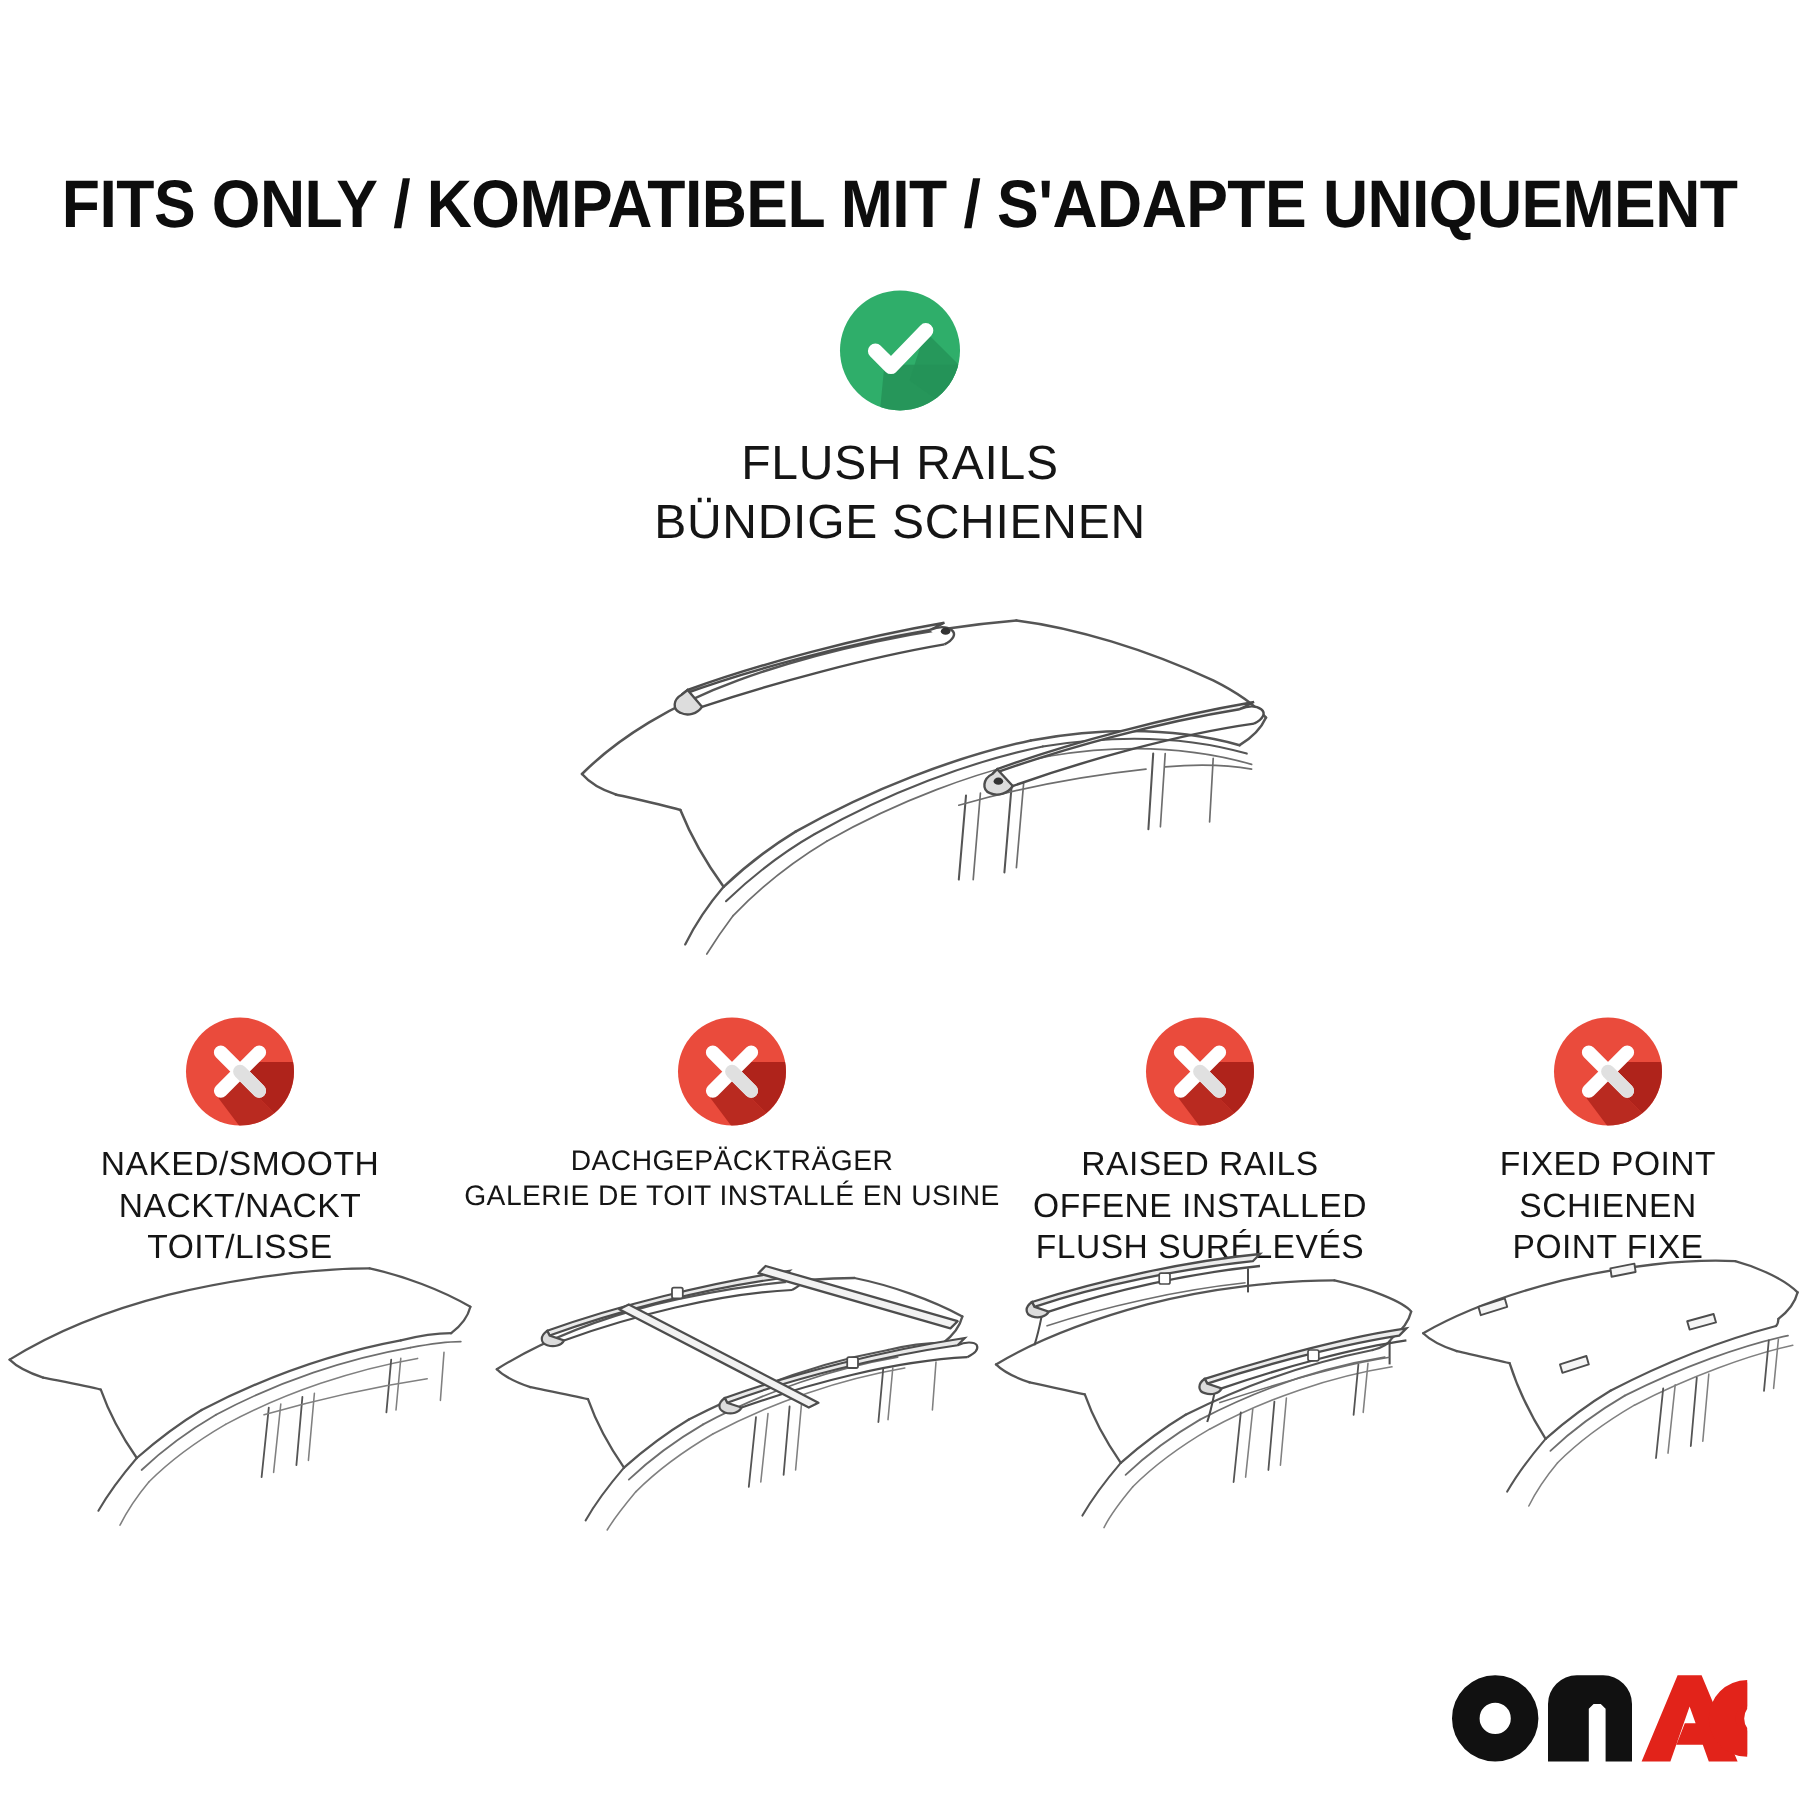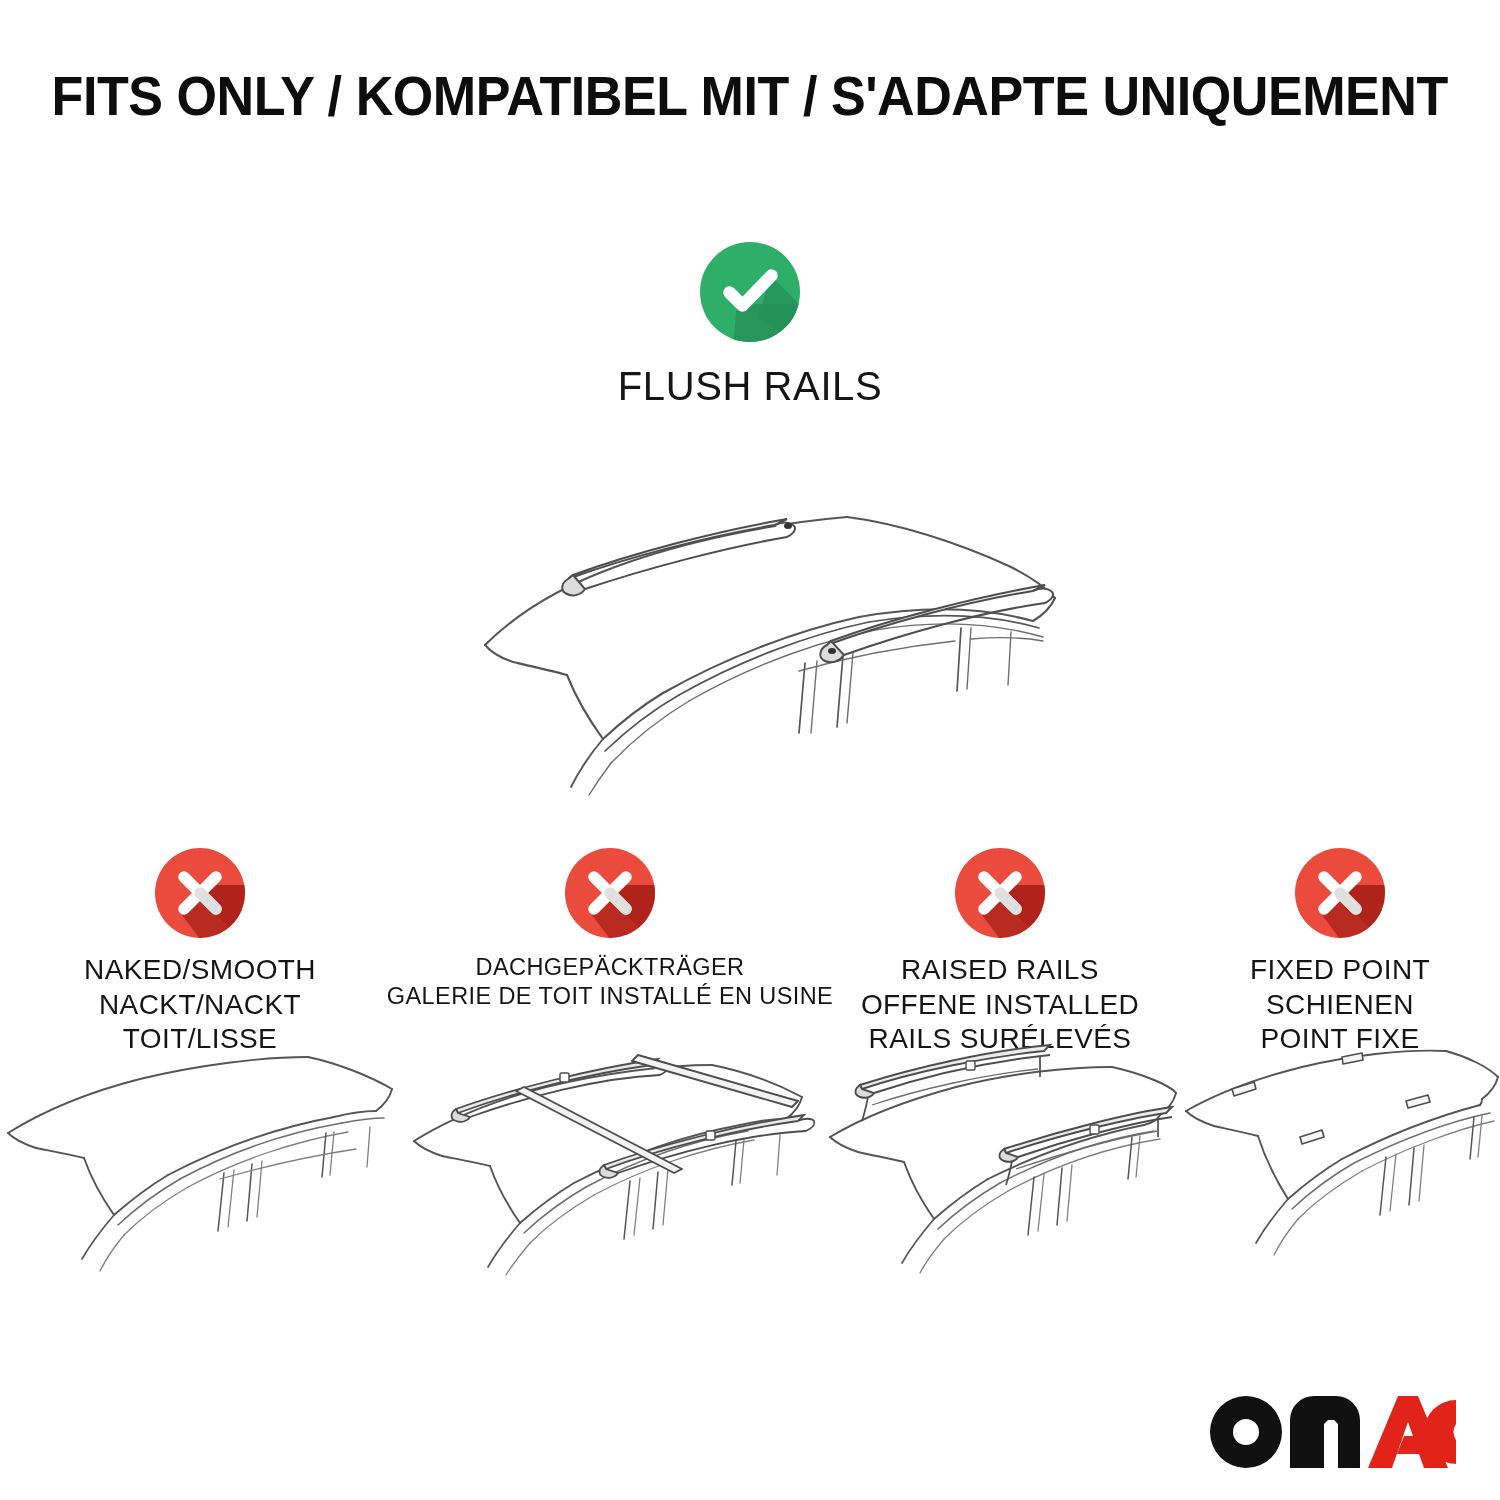--- a/index.html
+++ b/index.html
@@ -13,25 +13,25 @@
     font-family: "Liberation Sans", sans-serif;
     color: #111111;
     overflow: hidden;
     position: relative;
   }
 
   
   .header {
     position: absolute;
     left: 0;
-    top: 0;
+    top: 12px;
     width: 1500px;
     height: 190px;
     display: flex;
-    align-items: center;
+    align-items: flex-end;
     justify-content: center;
   }
   .header-title {
     font-family: "Liberation Sans Narrow", "Liberation Sans", sans-serif;
     font-weight: bold;
     font-size: 56px;
     letter-spacing: -0.5px;
     color: #0d0d0d;
     white-space: nowrap;
     transform: scaleX(0.93);
@@ -158,20 +158,21 @@
           <path d="M42 56 L52 66 L110 66 L110 118 L36 118 Z" fill="#249257" opacity="0.85"></path>
           <path d="M75 38 L120 83 L120 120 L62 79 Z" fill="#249257" opacity="0.8"></path>
         </g>
         <path d="M33.5 54.5 L46.5 67.5 L75.5 37.5" fill="none" stroke="#FFFFFF" stroke-width="12.5" stroke-linecap="round" stroke-linejoin="round"></path>
       </svg>
     </div>
   </div>
 
   <div class="fits-title">
     <div>FLUSH RAILS</div>
+    <div>BÜNDIGE SCHIENEN</div>
   </div>
 </div>
 
 <div class="hero-art">
   <svg width="610" height="300" viewBox="0 0 610 300">
     <g fill="none" stroke="#555555" stroke-width="2.1" stroke-linecap="round" stroke-linejoin="round">
 
       <path d="M30 150 C60 120 105 92 160 72 C230 46 320 28 392 22"></path>
       <path d="M392 22 C440 28 500 46 556 72 C578 83 592 94 600 103"></path>
       <path d="M600 103 C596 112 588 120 578 126"></path>
@@ -373,21 +374,21 @@
         <g stroke-linecap="round" stroke-width="11.5" fill="none">
           <line x1="32" y1="32" x2="64" y2="64" stroke="#FFFFFF"></line>
           <line x1="64" y1="32" x2="32" y2="64" stroke="#FFFFFF"></line>
           <line x1="48" y1="48" x2="64" y2="64" stroke="#E0E0E0"></line>
         </g>
       </svg>
     </div>
     <div class="col-label">
       <div>RAISED RAILS</div>
       <div>OFFENE INSTALLED</div>
-      <div>RAILS SURÉLEVÉS</div>
+      <div>FLUSH SURÉLEVÉS</div>
     </div>
     <div class="col-art">
       <svg width="360" height="230" viewBox="0 0 360 230">
         <g fill="none" stroke="#555555" stroke-width="1.9" stroke-linecap="round" stroke-linejoin="round">
           <path d="M10 92 C40 74 84 56 136 42 C190 28 248 22 292 22"></path>
           <path d="M292 22 C320 28 350 40 356 48"></path>
           <path d="M356 48 C354 56 348 64 340 70"></path>
           <path d="M10 92 C16 98 26 103 38 107"></path>
           <path d="M38 107 C56 111 72 114 84 117"></path>
           <path d="M84 117 C90 134 100 154 114 174"></path>

